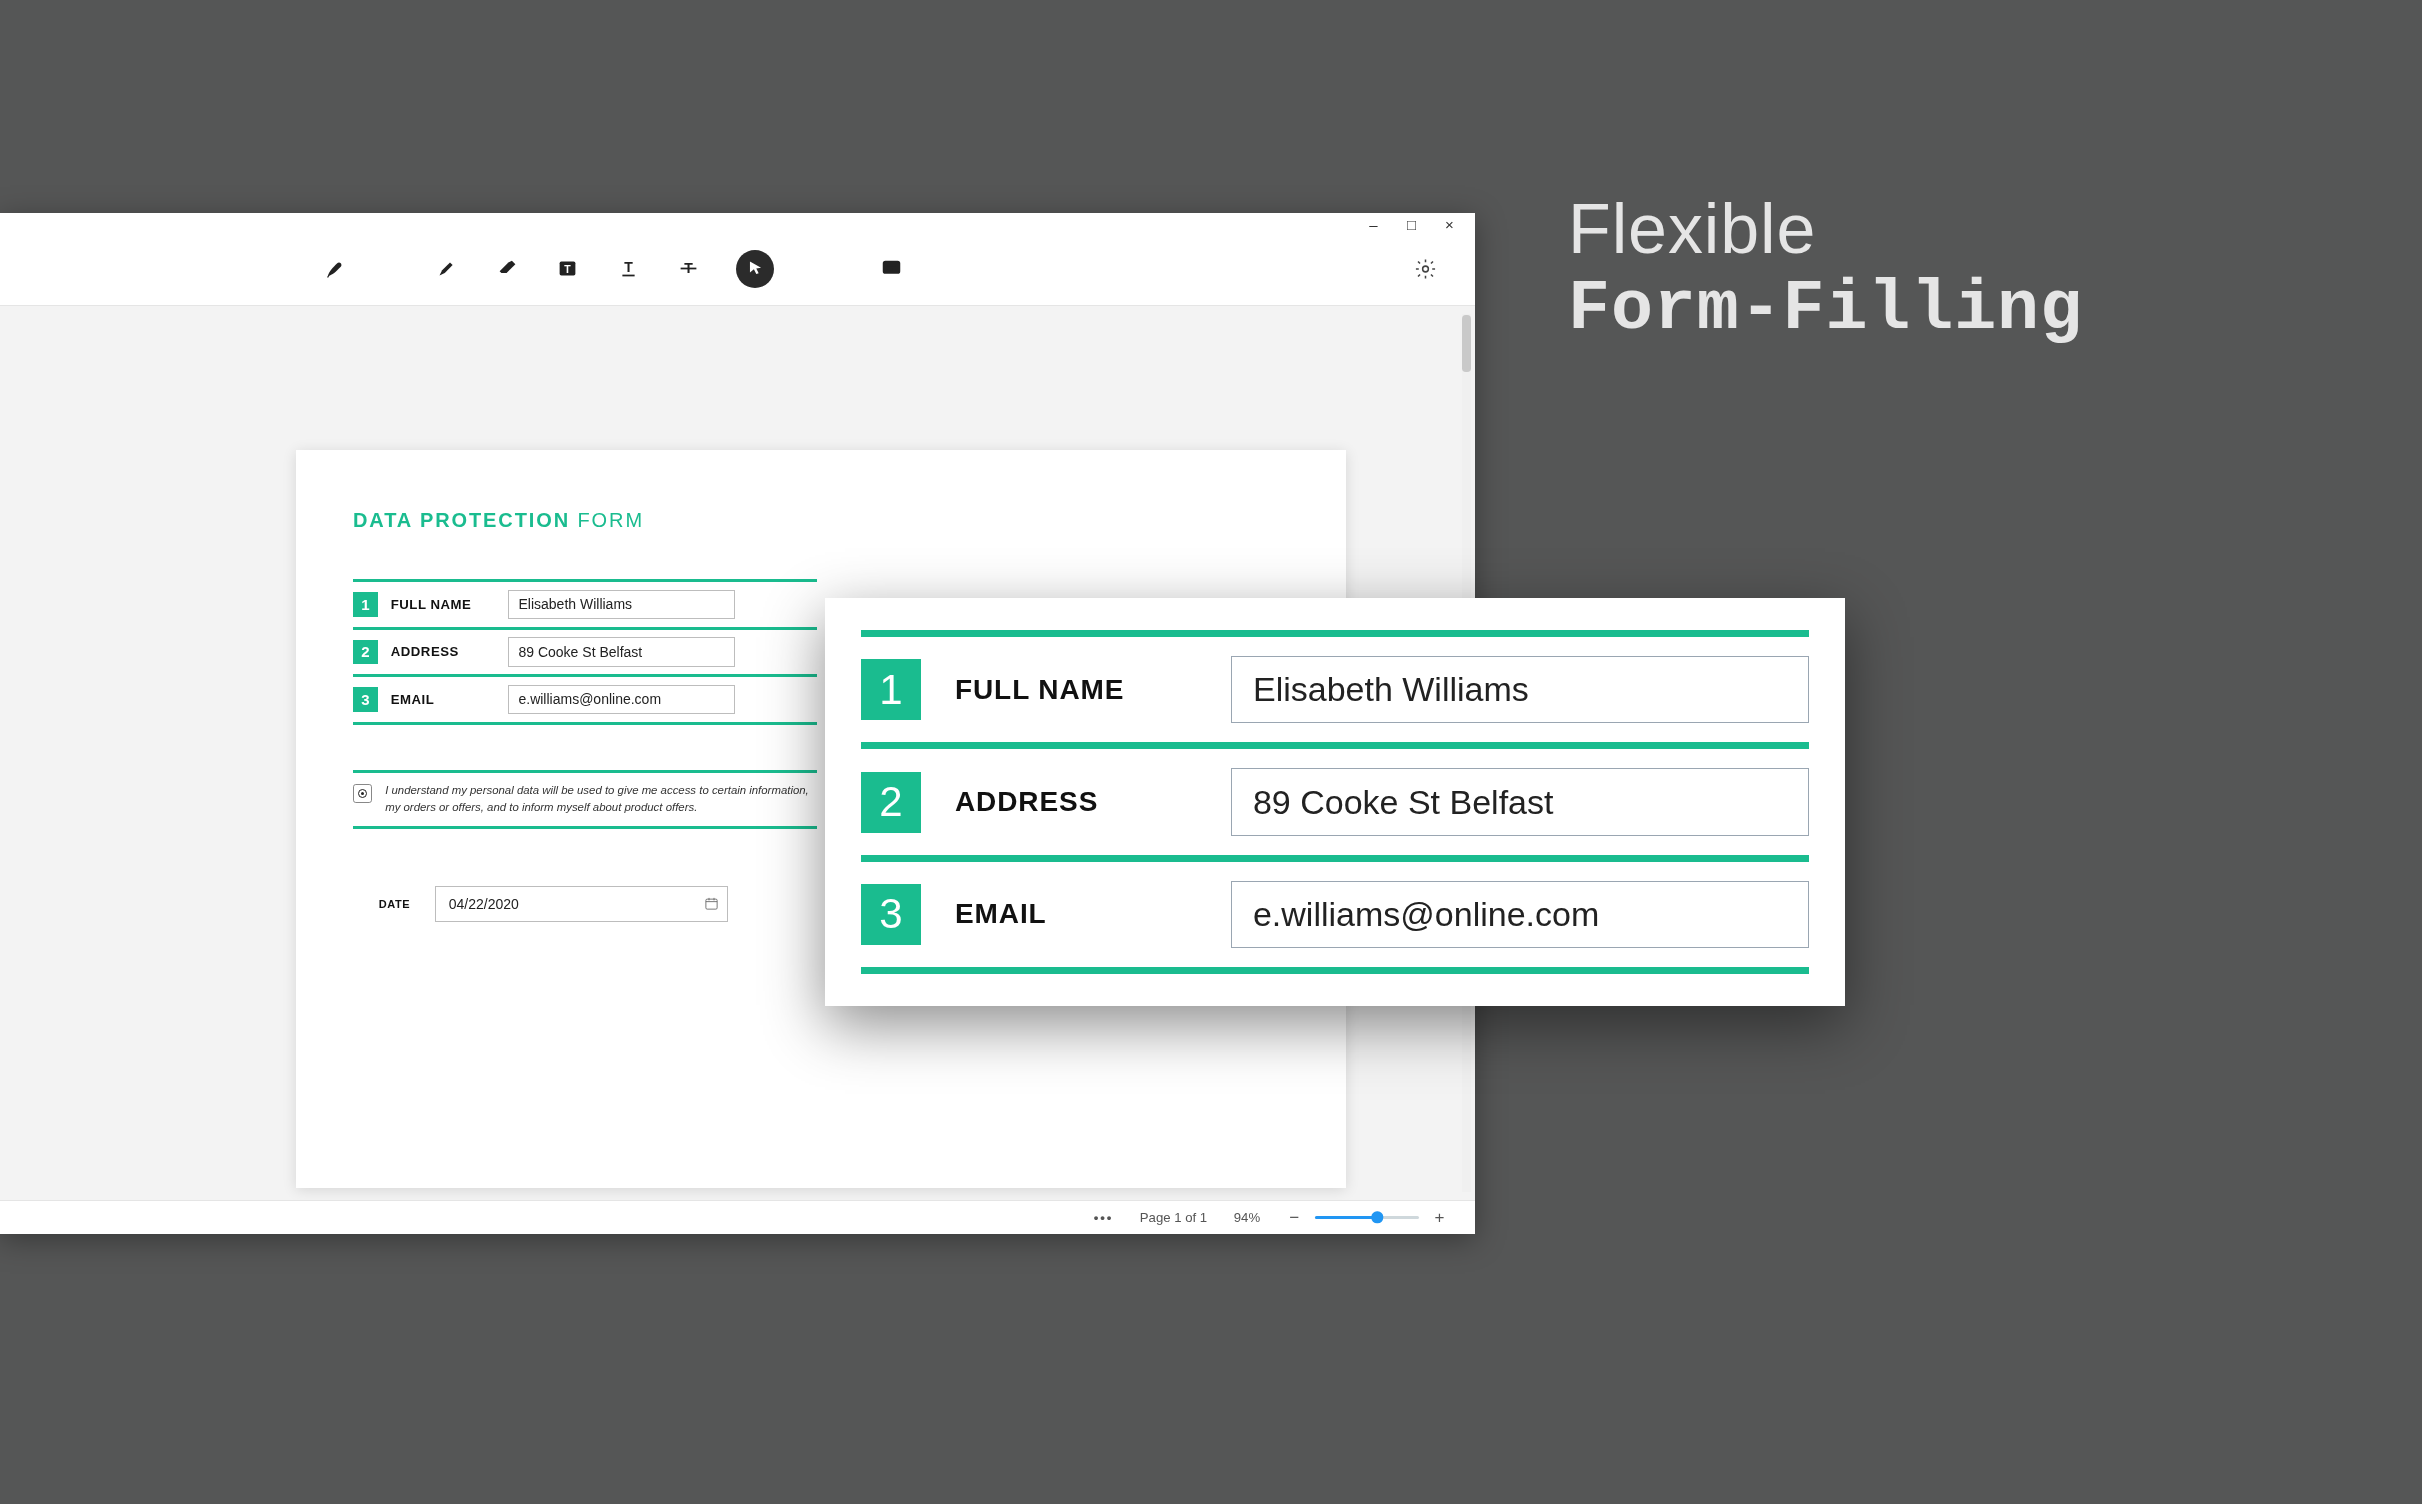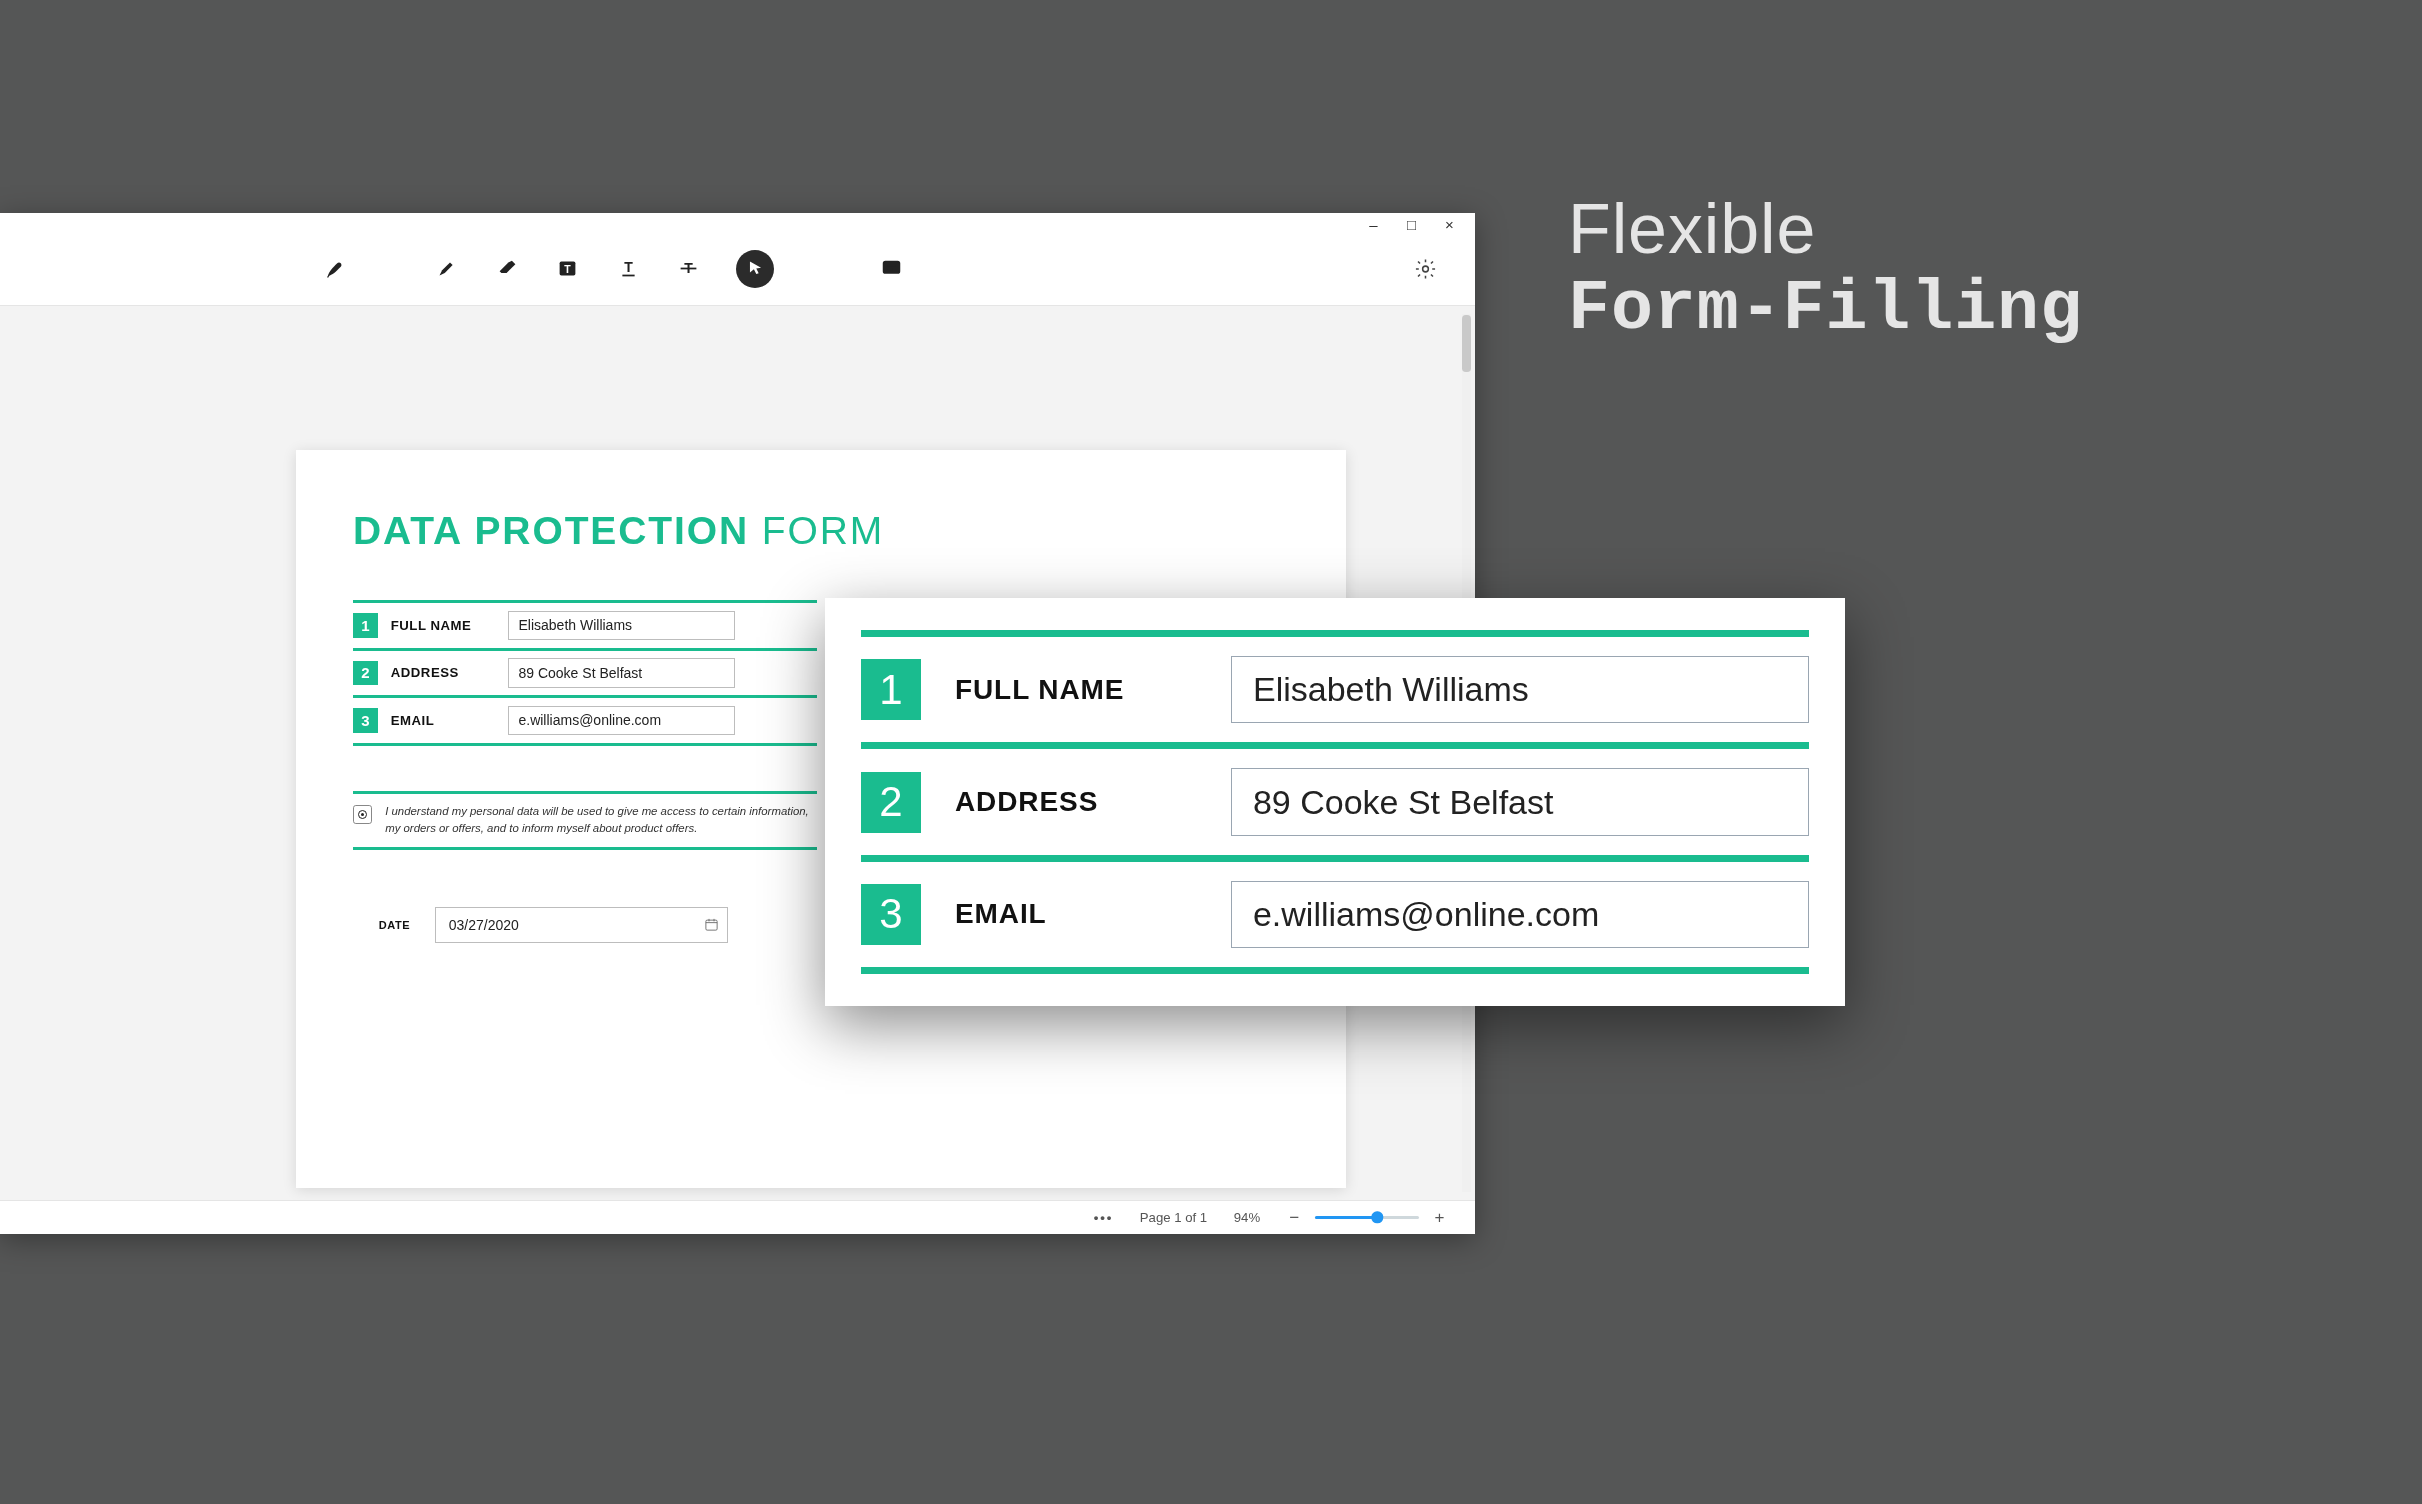--- a/index.html
+++ b/index.html
@@ -100,21 +100,21 @@
   
   .page {
     position:absolute;
     left: 296px; top: 144px;
     width: 1050px;
     background:#fff;
     box-shadow: 0 1.9px 13.2px rgba(0,0,0,0.12);
     padding: 59px 57px 114px 57px;
     min-height: 738px;
   }
-  .form-title { font-size: 39px; font-weight:700; letter-spacing:1.9px; color:#1abc8f; margin-bottom: 47px; }
+  .form-title { font-size: 20px; font-weight:700; letter-spacing:1.9px; color:#1abc8f; margin-bottom: 47px; }
   .form-title .thin { font-weight:400; }
 
   .row-wrap { border-top: 3.8px solid #1abc8f; }
   .form-row {
     display:flex; align-items:center;
     border-bottom: 3.8px solid #1abc8f;
     padding: 7.6px 0;
     gap: 13.2px;
   }
   .num-badge {
@@ -325,21 +325,21 @@
       <div class="consent-block">
         <div class="radio-outer">
           <div class="radio-inner"></div>
         </div>
         <div class="consent-text">I understand my personal data will be used to give me access to certain information, my orders or offers, and to inform myself about product offers.</div>
       </div>
 
       <div class="date-block">
         <div class="date-label">DATE</div>
         <div class="date-input">
-          <span>03/27/2020</span>
+          <span>04/22/2020</span>
           <span class="cal-icon">
             <svg viewBox="0 0 24 24">
                 <rect x="3" y="5" width="18" height="16" rx="2"></rect>
                 <path d="M3 9h18M8 3v4M16 3v4"></path>
               </svg>
           </span>
         </div>
       </div>
     </div>
   </div>

